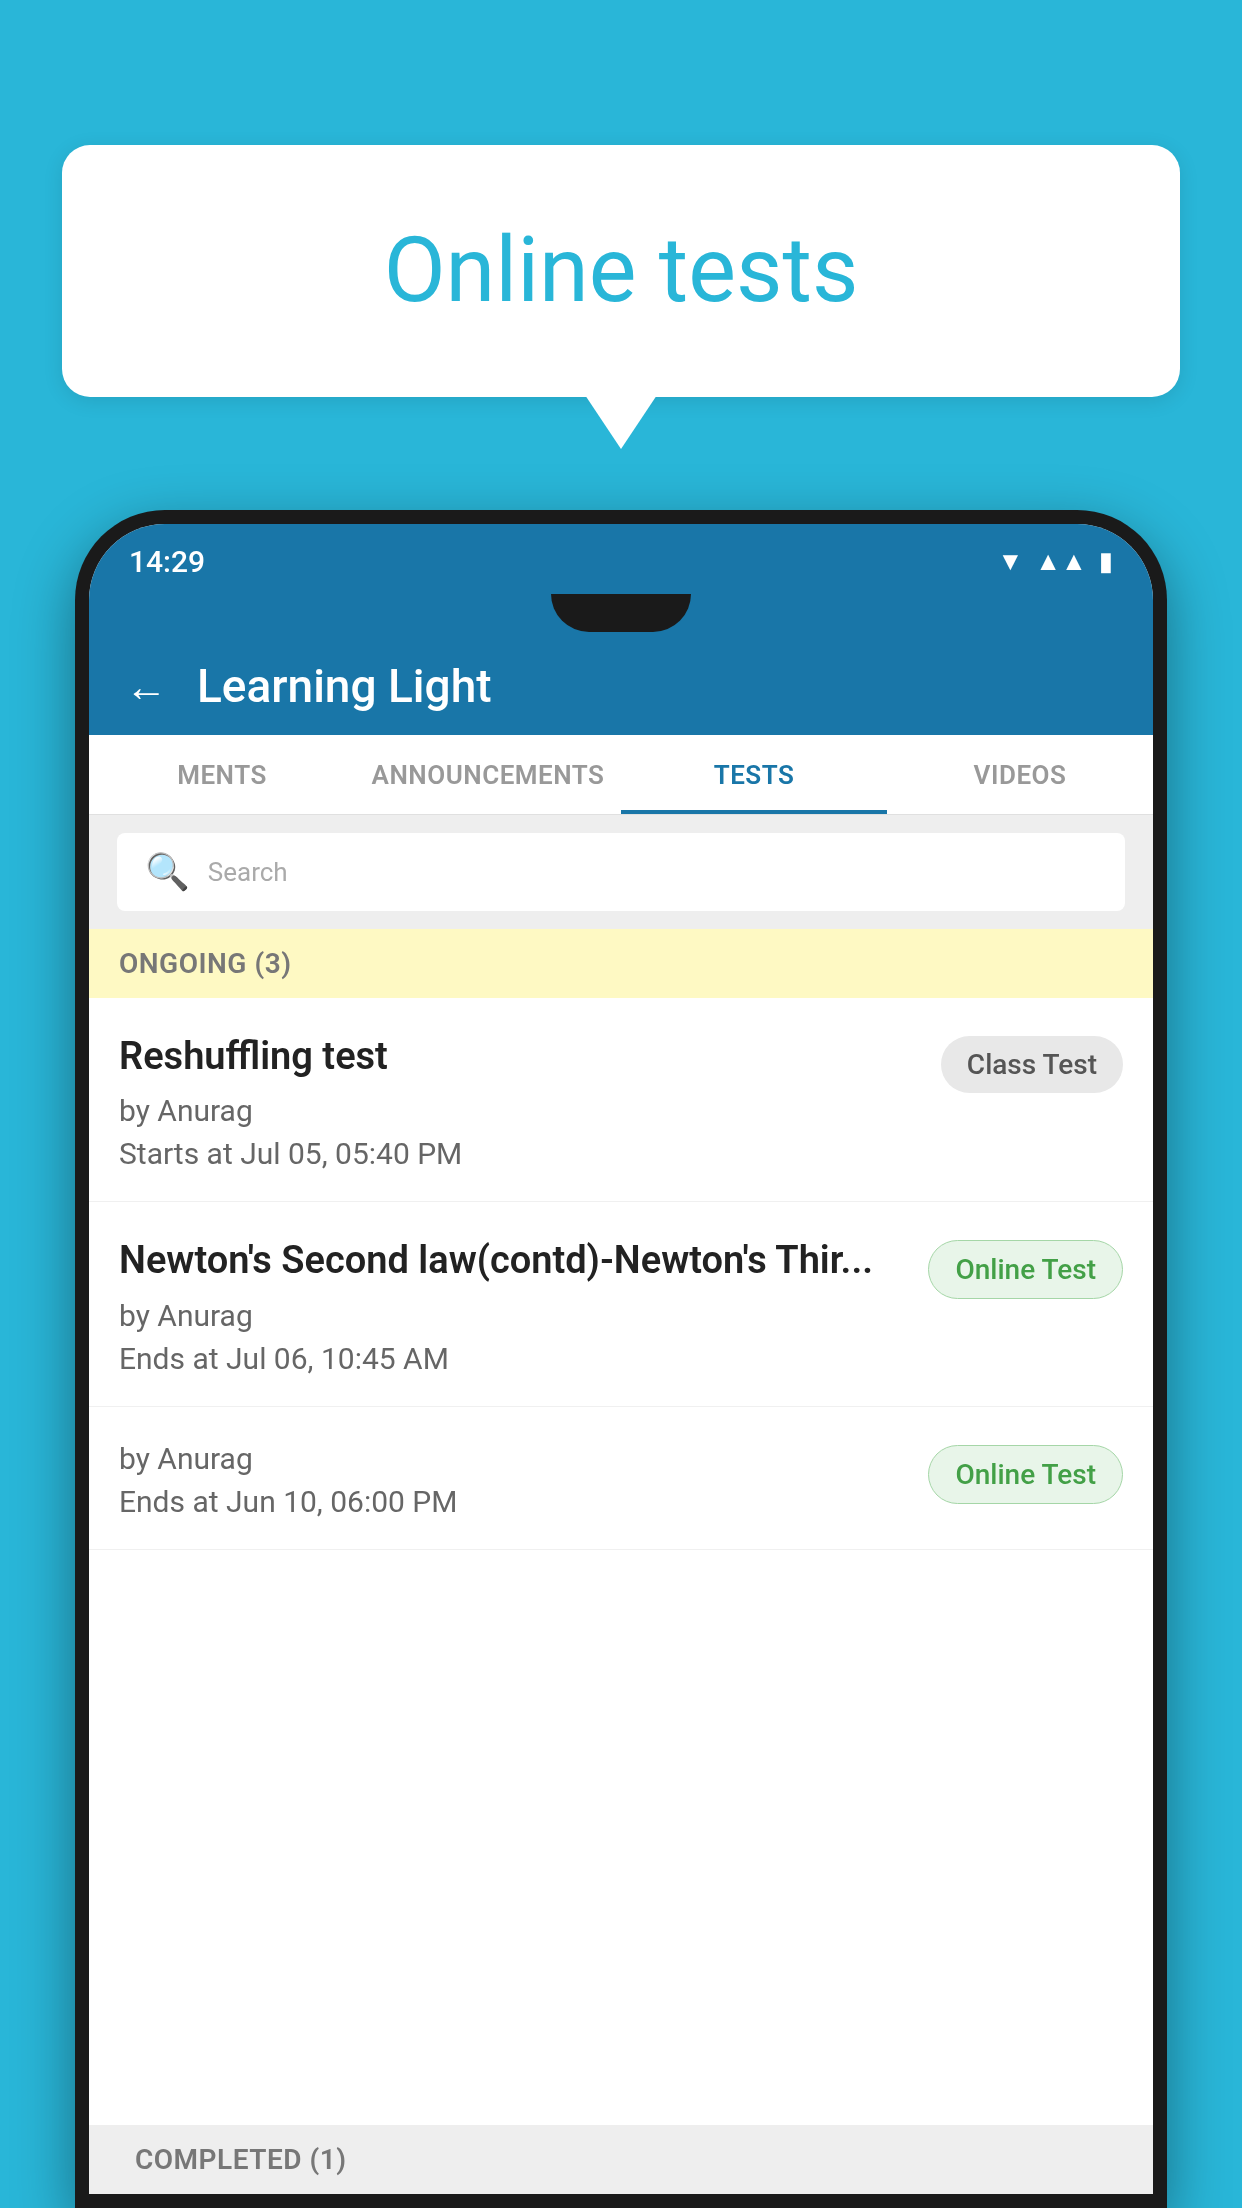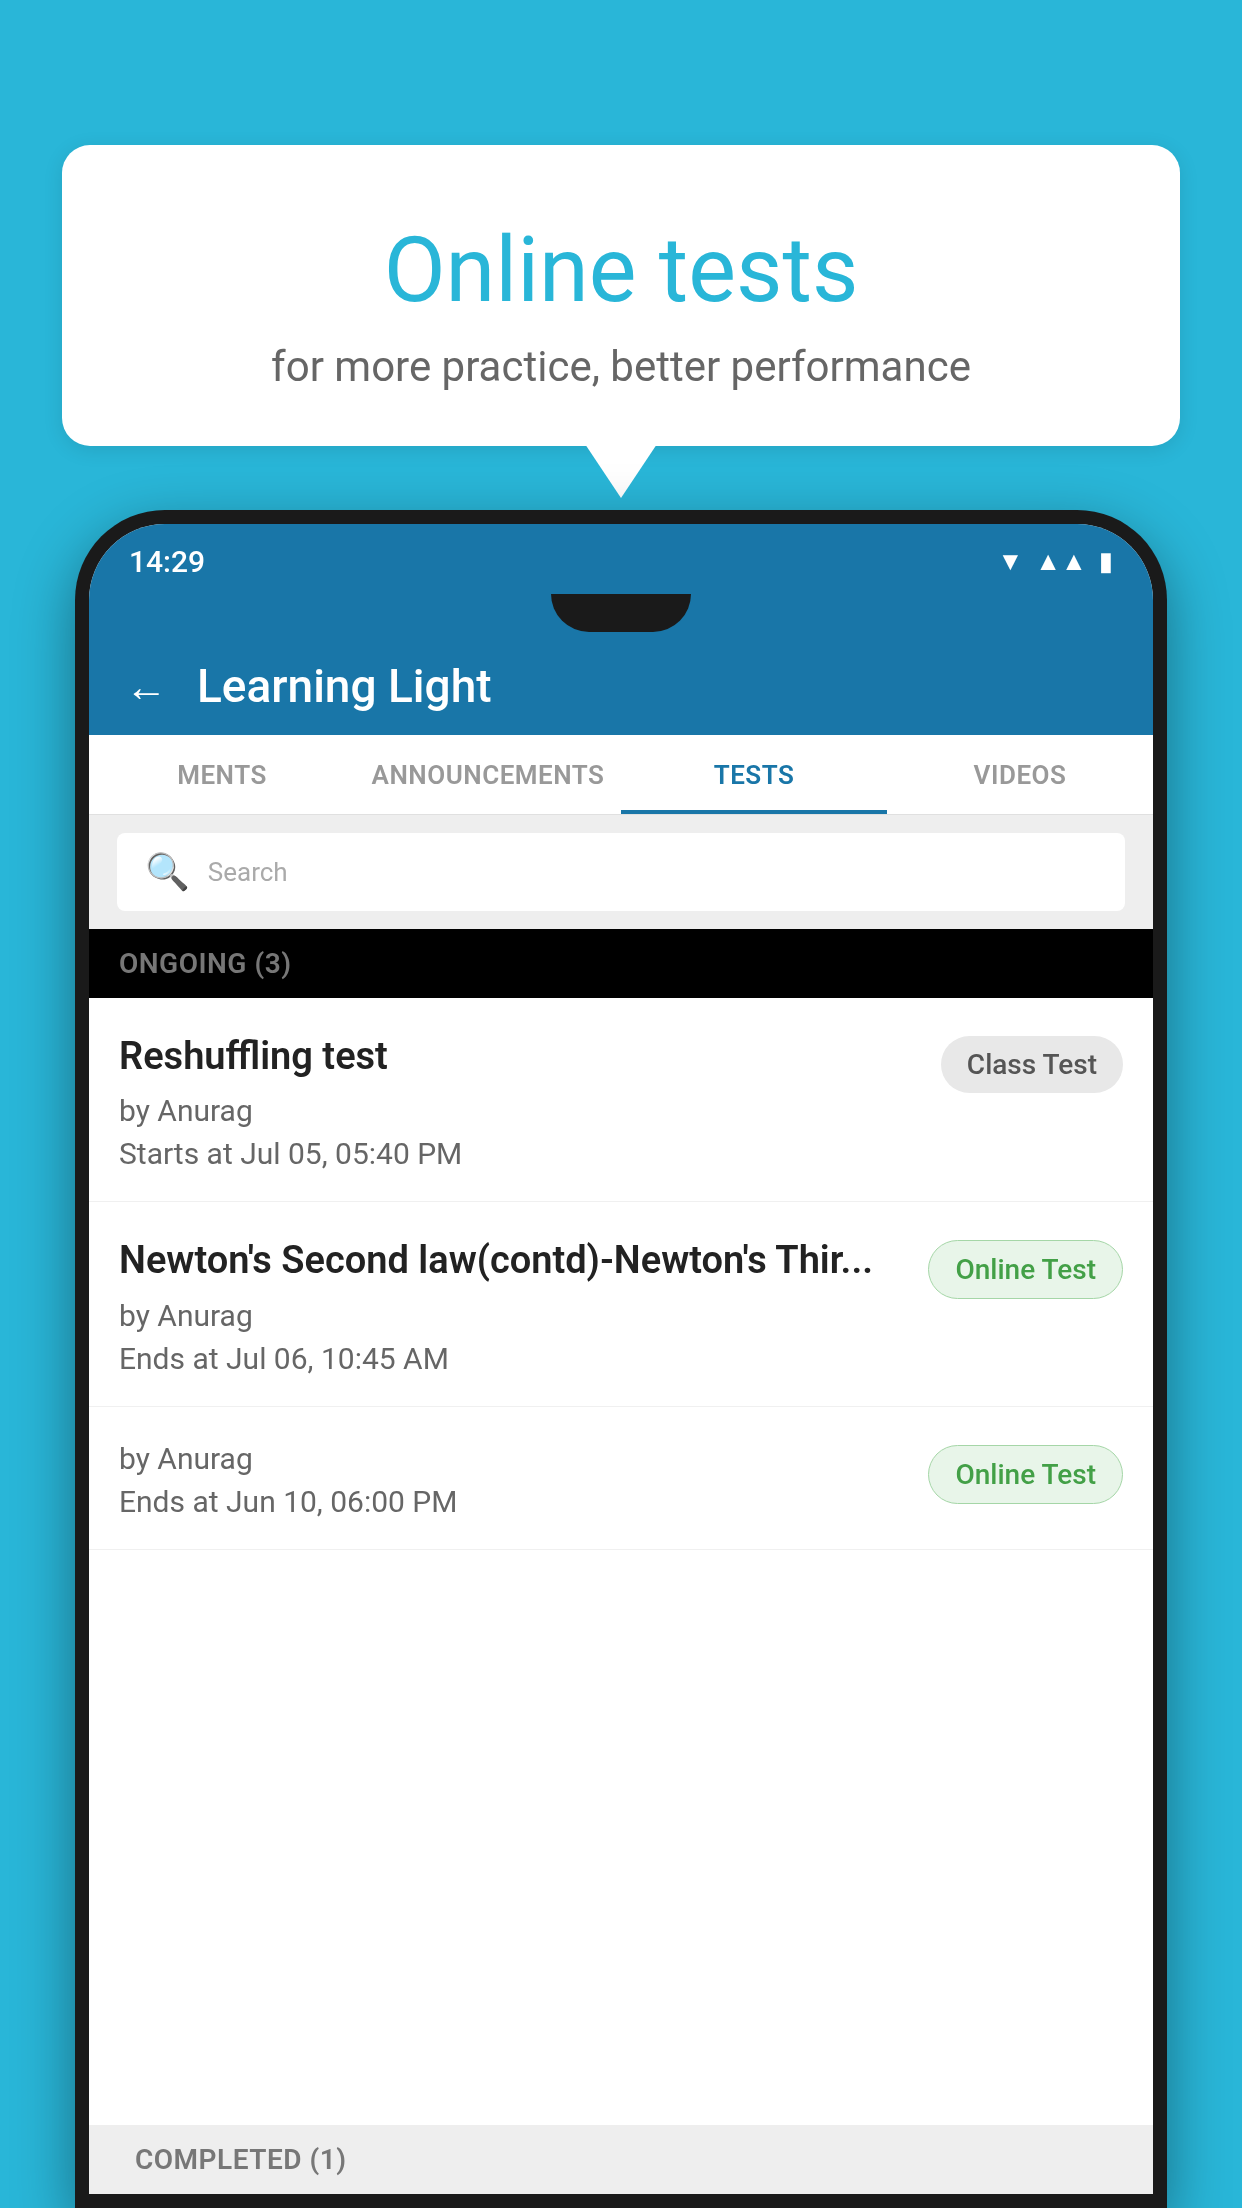--- a/index.html
+++ b/index.html
@@ -201,21 +201,21 @@
       font-size: 36px;
     }
 
     .search-text {
       font-size: 26px;
       color: #aaa;
     }
 
     
     .section-header {
-      background: #000000;
+      background: #fef9c3;
       padding: 18px 30px;
       font-size: 28px;
       font-weight: 600;
       color: #777;
       letter-spacing: 0.5px;
     }
 
     
     .test-list {
       background: white;
@@ -284,21 +284,20 @@
       color: #777;
       letter-spacing: 0.5px;
     }
   </style>
 </head>
 <body>
 
 <div class="speech-bubble-container">
   <div class="speech-bubble">
     <div class="bubble-title">Online tests</div>
-    <div class="bubble-subtitle">for more practice, better performance</div>
   </div>
 </div>
 
 <div class="phone-frame">
   <div class="phone-screen">
 
     <div class="status-bar">
       <span class="status-bar-time">14:29</span>
       <div class="status-icons">
         <span class="status-icon">▼</span>

